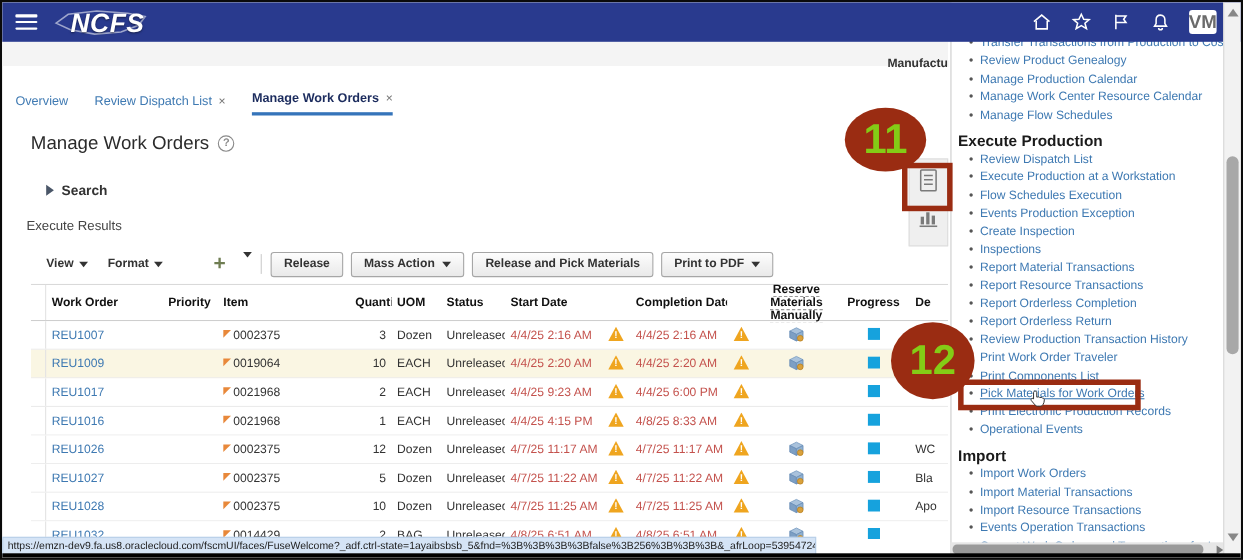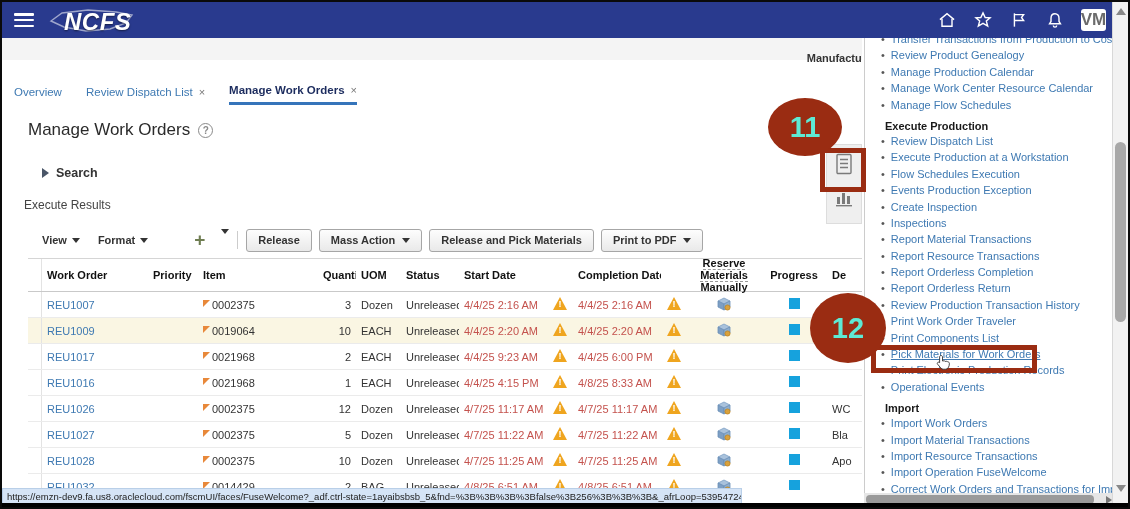--- a/index.html
+++ b/index.html
@@ -69,42 +69,42 @@
   .prog-sq { display:inline-block; width:11px; height:11px; background:#16a2dd; cursor:pointer; }
   .cube { display:inline-block; cursor:pointer; }
 
   
   .icon-strip { position:absolute; left:824px; top:142px; width:36px; height:80px; background:#efefef; border:1px solid #ddd; z-index:5; }
   .strip-btn { width:28px; height:30px; margin:4px auto 0; display:flex; align-items:center; justify-content:center; cursor:pointer; }
 
   
   .panel { position:absolute; left:862px; top:0; width:248px; height:503px; background:#fff; border-left:1px solid #ccc; overflow:hidden; z-index:6; }
   .panel-inner { position:absolute; left:0; top:30px; width:100%; }
-  .panel h4 { font-size:11px; color:#1a1a1a; margin:6px 0 2px 20px; }
+  .panel h4 { font-size:14px; color:#1a1a1a; margin:6px 0 2px 6px; }
   .p-item { display:flex; align-items:flex-start; gap:6px; padding-left:16px; height:16.4px; font-size:11px; line-height:15px; }
   .p-item .bullet { color:#555; font-size:11px; }
   .p-item a { color:#3e79b2; text-decoration:none; cursor:pointer; white-space:nowrap; }
   .p-item a.hl-link { text-decoration:underline; }
 
   
   .vscroll { position:absolute; right:0; top:0; width:16px; height:503px; background:#f2f2f2; border-left:1px solid #d8d8d8; z-index:40; }
   .vthumb { position:absolute; left:2px; top:140px; width:11px; height:180px; background:#a8a8a8; border-radius:6px; cursor:pointer; }
   .sb-arrow { position:absolute; left:3px; width:0; height:0; cursor:pointer; }
   .sb-up { top:6px; border-left:5px solid transparent; border-right:5px solid transparent; border-bottom:7px solid #888; }
   .sb-down { top:483px; border-left:5px solid transparent; border-right:5px solid transparent; border-top:7px solid #888; }
   .hscroll { position:absolute; left:862px; top:491px; width:252px; height:13px; background:#e6e6e6; z-index:35; }
   .hthumb { position:absolute; left:2px; top:2px; width:228px; height:9px; background:#9a9a9a; border-radius:4px; cursor:pointer; }
   .hs-arrow { position:absolute; right:4px; top:3px; width:0; height:0; border-top:4px solid transparent; border-bottom:4px solid transparent; border-left:6px solid #777; cursor:pointer; }
 
   
   .statusbar { position:absolute; left:0; top:486px; width:740px; height:17px; background:#d5e4f6; border:1px solid #b9cfe8; font-size:9.5px; color:#222; line-height:15px; padding-left:4px; white-space:nowrap; overflow:hidden; z-index:50; }
   .bottom-black { position:absolute; left:0; top:501px; width:1126px; height:4px; background:#000; z-index:60; }
 
   
-  .callout { position:absolute; background:#9a2c12; border-radius:50%; display:flex; align-items:center; justify-content:center; color:#5eead4; font-weight:bold; font-size:29px; z-index:70; }
+  .callout { position:absolute; background:#9a2c12; border-radius:50%; display:flex; align-items:center; justify-content:center; color:#84cc16; font-weight:bold; font-size:38px; z-index:70; }
   .co-11 { left:766px; top:96px; width:74px; height:58px; }
   .co-12 { left:808px; top:291px; width:76px; height:70px; }
   .ann-box { position:absolute; border:5px solid #9a2c12; z-index:65; }
   .box-icon { left:818px; top:146px; width:46px; height:44px; }
   .box-link { left:869px; top:343px; width:166px; height:28px; }
   .cursor-hand { position:absolute; left:934px; top:352px; z-index:72; }
 </style>
 </head>
 <body>
 
@@ -523,21 +523,21 @@
         <div class="p-item">
           <span class="bullet">•</span>
           <a>Import Material Transactions</a>
         </div>
         <div class="p-item">
           <span class="bullet">•</span>
           <a>Import Resource Transactions</a>
         </div>
         <div class="p-item">
           <span class="bullet">•</span>
-          <a>Import Operation FuseWelcome</a>
+          <a>Events Operation Transactions</a>
         </div>
         <div class="p-item">
           <span class="bullet">•</span>
           <a>Correct Work Orders and Transactions for Import</a>
         </div>
       </div>
   </div>
 
   <div class="vscroll">
     <div class="sb-arrow sb-up"></div>

